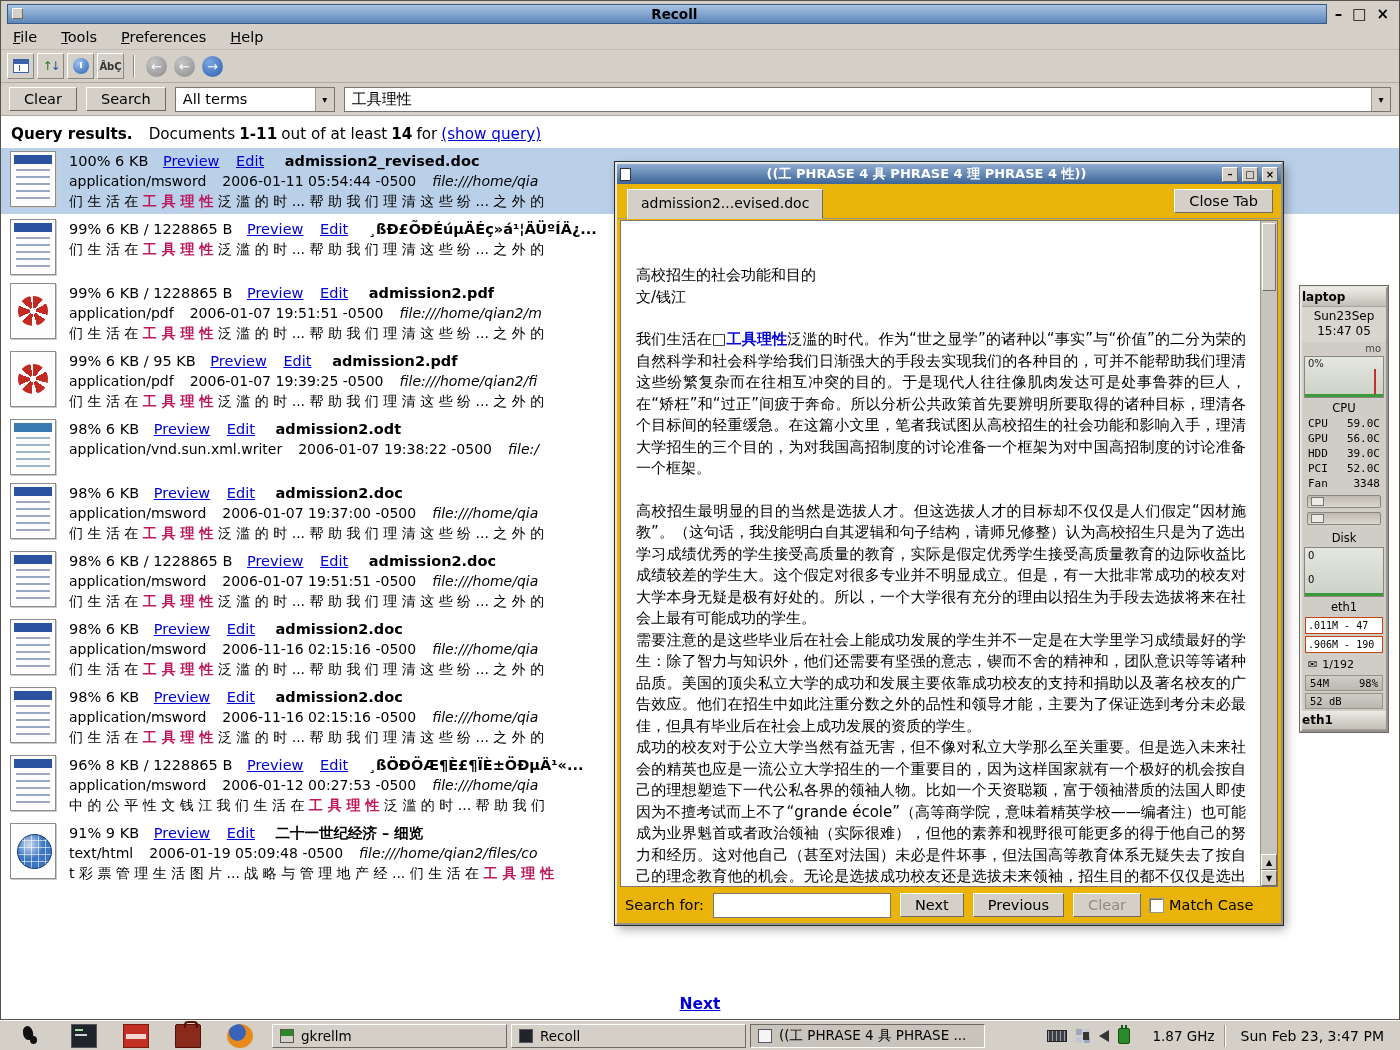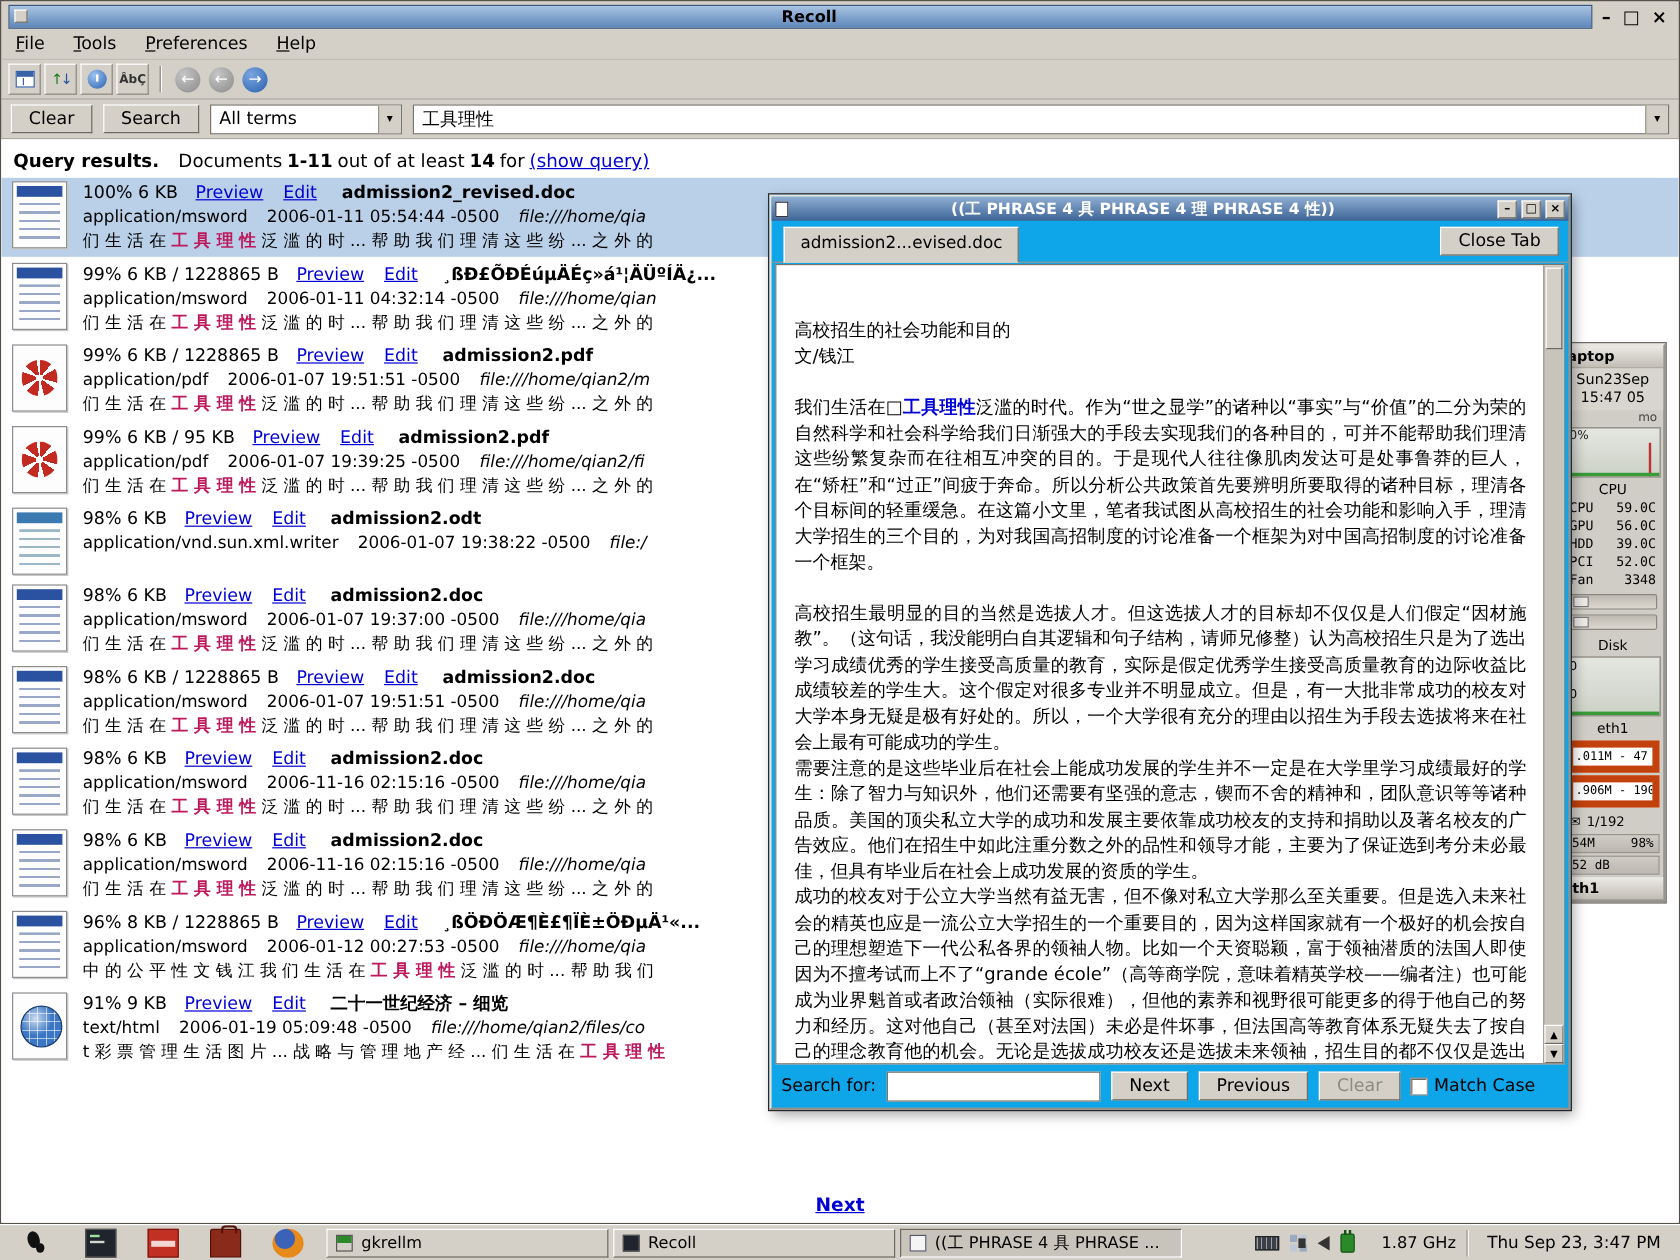--- a/index.html
+++ b/index.html
@@ -94,22 +94,22 @@
   .r-line2 { font-size:14px; line-height:20px; white-space:nowrap; }
   .r-mime { margin-right:16px; }
   .r-date { margin-right:16px; }
   .r-url { font-style:italic; }
   .r-line3 { font-size:14px; line-height:20px; white-space:nowrap; }
   .hl { color:#be185d; font-weight:bold; }
   .next-row { text-align:center; padding:9px 0 6px 0; font-size:15.5px; }
   .next-row span { color:#0000d4; font-weight:bold; text-decoration:underline; cursor:pointer; }
 
   
-  .preview-window { position:absolute; left:641px; top:162px; width:668px; height:763px;
-                    background:#0ea5e9; border:2px outset #e8e6e0; outline:1px solid #2a2a2a;
+  .preview-window { position:absolute; left:615px; top:162px; width:668px; height:763px;
+                    background:#eab308; border:2px outset #e8e6e0; outline:1px solid #2a2a2a;
                     box-shadow:3px 4px 10px rgba(0,0,0,.35); display:flex; flex-direction:column; z-index:5; }
   .p-titlebar { height:20px; background:linear-gradient(#8fadd2,#3c6496); display:flex; align-items:center;
                 gap:4px; padding:0 3px; }
   .p-win-icon { width:11px; height:13px; background:#fff; border:1px solid #334; flex:none; }
   .p-title { flex:1; text-align:center; color:#fff; font-weight:bold; font-size:13px; white-space:nowrap; overflow:hidden; }
   .p-btn { width:16px; height:15px; background:#d4d0c8; border-top:1px solid #fff; border-left:1px solid #fff;
            border-right:1px solid #6e6a63; border-bottom:1px solid #6e6a63;
            font-size:10px; line-height:13px; text-align:center; font-weight:bold; }
   .p-tabbar { display:flex; align-items:flex-end; padding:5px 8px 0 10px; height:35px;
               border-bottom:1px solid #9a968e; }
@@ -153,21 +153,21 @@
   .gk-sec { text-align:center; font-size:11.5px; padding:2px 0 1px 0; }
   .gk-temp-row { display:flex; justify-content:space-between; padding:0 6px; font-size:11px; line-height:15px;
                  font-family:"DejaVu Sans Mono", monospace; }
   .gk-slider { height:13px; margin:4px 5px; background:linear-gradient(#bdb9b1,#dcd8d0); border:1px solid #8a877e;
                border-radius:2px; position:relative; }
   .gk-slider::after { content:""; position:absolute; left:3px; top:1px; bottom:1px; width:11px;
                background:#eceae4; border:1px solid #777; }
   .gk-disk-chart { height:50px; }
   .gk-disk-chart .d0a { position:absolute; top:2px; left:3px; font-size:10px; }
   .gk-disk-chart .d0b { position:absolute; top:26px; left:3px; font-size:10px; }
-  .gk-net-box { margin:2px 3px; background:#fff; border:6px solid #c2410c; font-size:10px; padding:2px 2px;
+  .gk-net-box { margin:2px 3px; background:#fff; border:1px solid #c2410c; font-size:10px; padding:2px 2px;
                 font-family:"DejaVu Sans Mono", monospace; white-space:nowrap; overflow:hidden; }
   .gk-mail { display:flex; gap:5px; align-items:center; padding:3px 6px 2px 6px; font-size:11px; }
   .gk-meter { display:flex; justify-content:space-between; padding:1px 4px; font-size:10.5px; margin:2px 3px;
               background:linear-gradient(#cfccc5,#bcb8b0); border:1px solid #98948c;
               font-family:"DejaVu Sans Mono", monospace; }
 
   
   .taskbar { position:absolute; left:0; right:0; bottom:0; height:30px; background:#d4d0c8;
              border-top:1px solid #fff; display:flex; align-items:center; padding:0 6px; gap:6px; z-index:10; }
   .launcher { width:26px; height:24px; position:relative; margin:0 13px; flex:none; }
@@ -300,23 +300,20 @@
   </div>
         <div class="result-row">
     <div class="doc-icon doc"></div>
     <div class="result-text">
       <div class="r-line1">
         <span class="r-meta">99% 6 KB / 1228865 B</span>
         <span class="r-link">Preview</span>
         <span class="r-link">Edit</span>
         <span class="r-title">¸ßÐ£ÕÐÉúµÄÉç»á¹¦ÄÜºÍÄ¿...</span>
       </div>
-      <div class="r-line2">
-        <span class="r-mime">application/msword</span><span class="r-date">2006-01-11 04:32:14 -0500</span><span class="r-url">file:///home/qian</span>
-      </div>
       <div class="r-line3">
         <span>们 生 活 在 </span><span class="hl">工 具 理 性</span><span> 泛 滥 的 时 ... 帮 助 我 们 理 清 这 些 纷 ... 之 外 的</span>
       </div>
     </div>
   </div>
         <div class="result-row">
     <div class="doc-icon pdf"></div>
     <div class="result-text">
       <div class="r-line1">
         <span class="r-meta">99% 6 KB / 1228865 B</span>
@@ -592,15 +589,15 @@
         <span class="task-label">((工 PHRASE 4 具 PHRASE ...</span>
       </div>
     </div>
   <div class="tray">
     <span class="kbd-icon"></span>
     <span class="grid-icon"></span>
     <span class="vol-icon"></span>
     <span class="plug-icon"></span>
     <span class="tb-freq">1.87 GHz</span>
     <span class="tray-sep"></span>
-    <span class="tb-clock">Thu Sep 23, 3:47 PM</span>
+    <span class="tb-clock">Sun Feb 23, 3:47 PM</span>
   </div>
 </div>
 
 </body></html>

